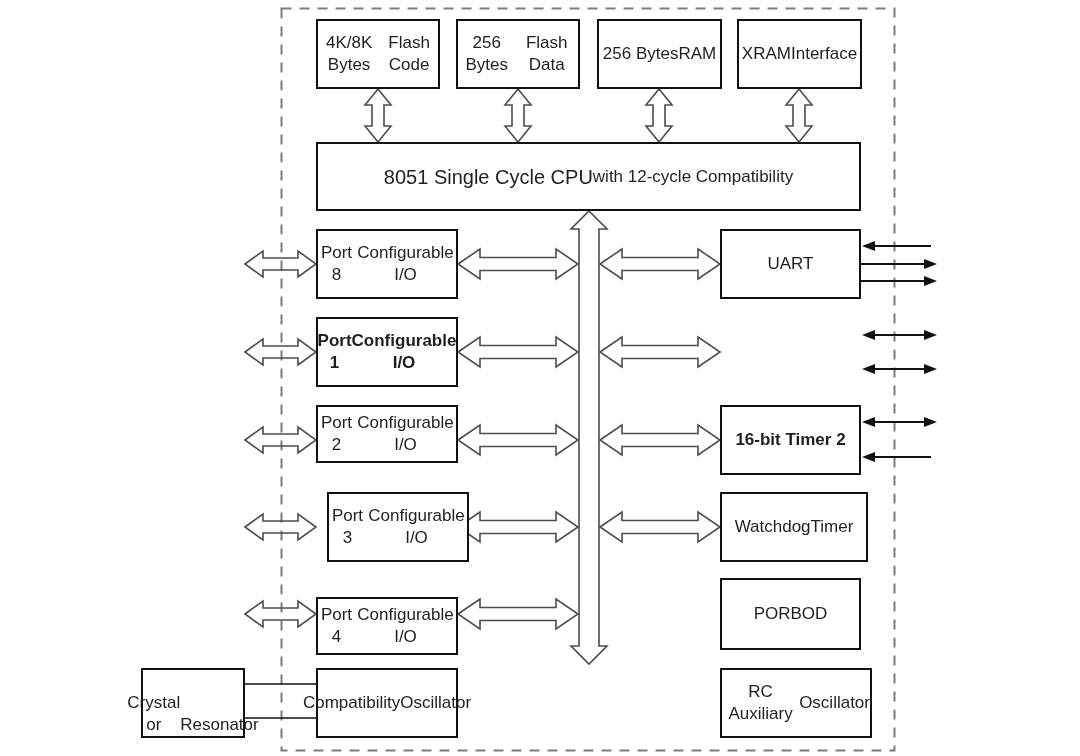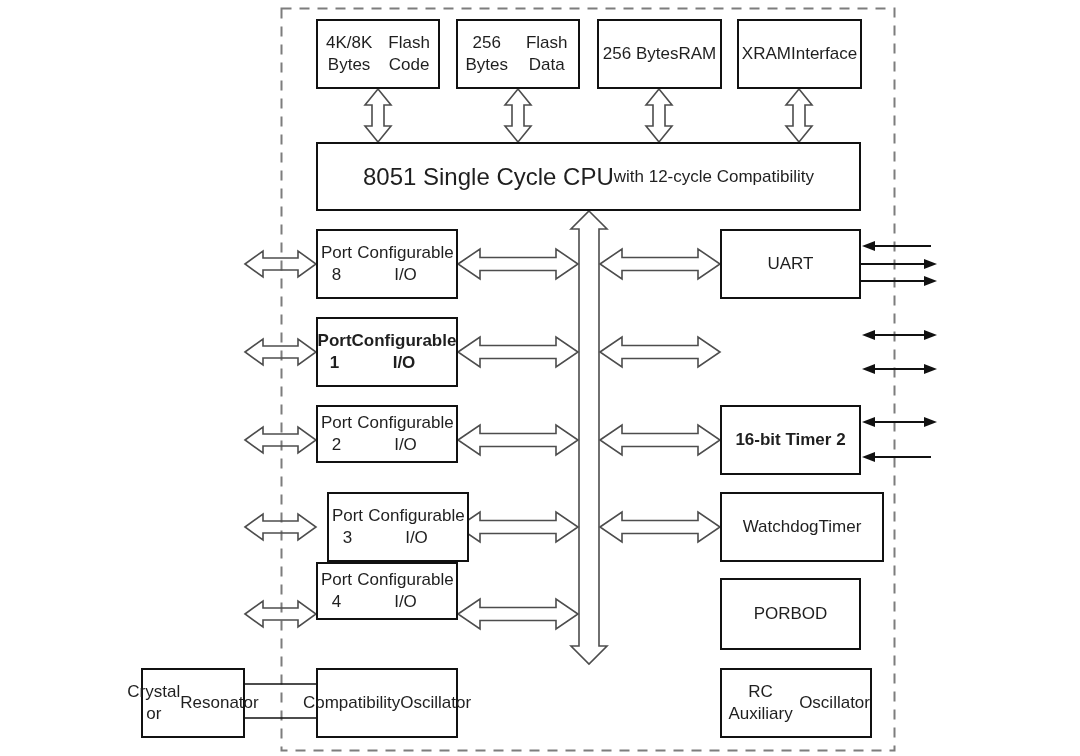--- a/index.html
+++ b/index.html
@@ -20,21 +20,21 @@
   .oa{fill:none;stroke:var(--outline-arrow);stroke-width:1.6;stroke-linejoin:miter;}
   .sa-line{stroke:var(--solid-arrow);stroke-width:1.8;}
   .sa-head{fill:var(--solid-arrow);stroke:none;}
   .wire{stroke:var(--solid-arrow);stroke-width:1.7;}
   .dash{fill:none;stroke:var(--dashed-border);stroke-width:2;}
   .box{
     position:absolute;box-sizing:border-box;border:2.5px solid var(--box-border);
     background:var(--background);display:flex;flex-direction:row;align-items:center;
     justify-content:center;text-align:center;font-size:17px;line-height:22px;
   }
-  .cpu-line1{font-size:24px;line-height:30px;}
+  .cpu-line1{font-size:20px;line-height:30px;}
 </style>
 </head>
 <body>
 
 <div id="stage">
 
   <svg id="wires" viewBox="0 0 1080 756">
       <rect x="281.5" y="8.5" width="613" height="742" class="dash" stroke-dasharray="10 8"></rect>
       <line x1="245" y1="684" x2="316" y2="684" class="wire"></line>
       <line x1="245" y1="718" x2="316" y2="718" class="wire"></line>
@@ -107,45 +107,45 @@
     <div>Configurable I/O</div>
   </div>
   <div class="box" style="left:316px;top:405px;width:142px;height:58px;">
     <div>Port 2</div>
     <div>Configurable I/O</div>
   </div>
   <div class="box" style="left:316px;top:492px;width:142px;height:70px;margin-left:11px;">
     <div>Port 3</div>
     <div>Configurable I/O</div>
   </div>
-  <div class="box" style="left:316px;top:562px;width:142px;height:58px;">
+  <div class="box" style="left:316px;top:597px;width:142px;height:58px;">
     <div>Port 4</div>
     <div>Configurable I/O</div>
   </div>
 
   <div class="box" style="left:720px;top:229px;width:141px;height:70px;">
     <div>UART</div>
   </div>
   <div class="box" style="left:720px;top:405px;width:141px;height:70px;font-weight:bold;">
     <div>16-bit Timer 2</div>
   </div>
-  <div class="box" style="left:720px;top:492px;width:164px;height:70px;">
+  <div class="box" style="left:720px;top:492px;width:148px;height:70px;">
     <div>Watchdog</div>
     <div>Timer</div>
   </div>
   <div class="box" style="left:720px;top:578px;width:141px;height:72px;align-items:center;">
     <div>POR</div>
     <div>BOD</div>
   </div>
   <div class="box" style="left:720px;top:668px;width:152px;height:70px;">
     <div>RC Auxiliary</div>
     <div>Oscillator</div>
   </div>
 
-  <div class="box" style="left:141px;top:668px;width:104px;height:70px;">
+  <div class="box" style="left:141px;top:668px;width:104px;height:70px;align-items:flex-end;">
     <div>Crystal or</div>
     <div>Resonator</div>
   </div>
   <div class="box" style="left:316px;top:668px;width:142px;height:70px;">
     <div>Compatibility</div>
     <div>Oscillator</div>
   </div>
 
 </div>
 

